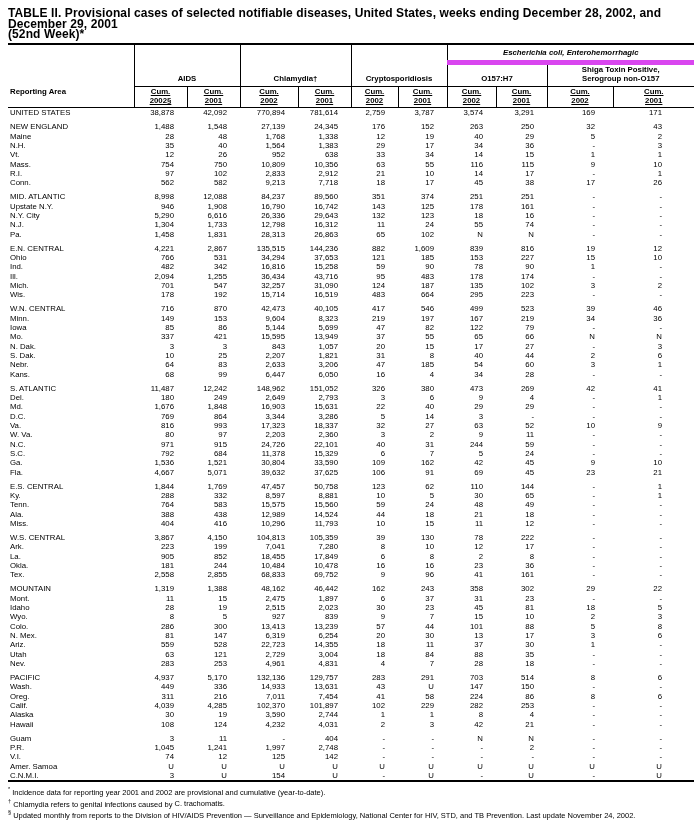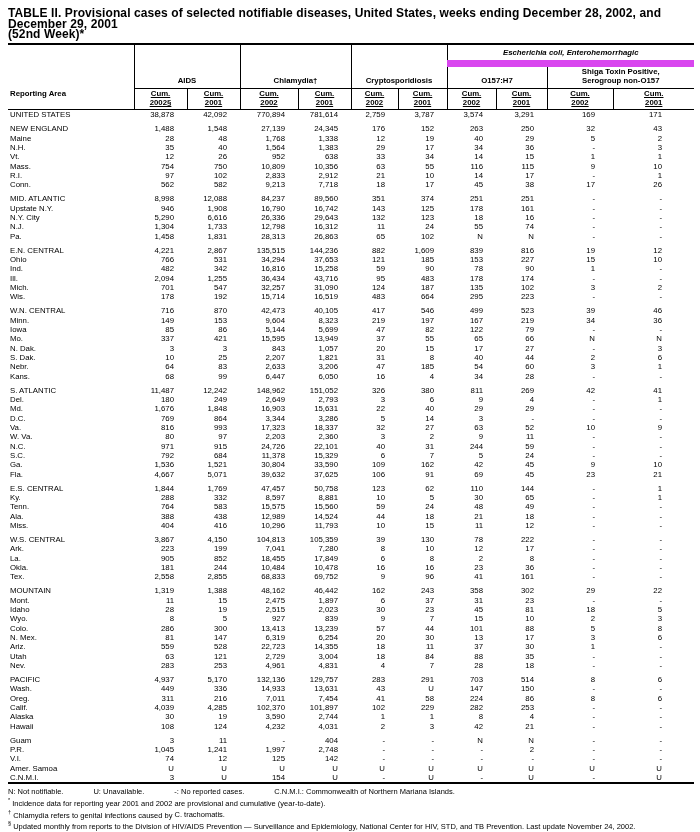--- a/index.html
+++ b/index.html
@@ -23,21 +23,21 @@
     font-weight:bold;font-size:7.8px;line-height:8.6px;
     text-align:center;vertical-align:bottom;padding:1px 1px 2px 1px;
     white-space:pre-line;
   }
   thead td.area-head{
     text-align:left;vertical-align:bottom;padding-left:2px;padding-bottom:11px;
     border-bottom:1.5px solid #000;
   }
   thead .vl{border-left:1px solid #000;}
   thead td.ecoli{
-    font-style:italic;border-bottom:7px solid #d946ef;padding-bottom:3px;
+    font-style:italic;border-bottom:5px solid #d946ef;padding-bottom:3px;
   }
   thead tr.h1 td{padding-top:4px;}
   thead tr.h2 td{border-bottom:1px solid #000;padding-bottom:3px;}
   thead tr.h3 td{border-bottom:1.5px solid #000;padding-bottom:2px;text-decoration:underline;}
   
   tbody td{
     font-size:7.8px;line-height:9.35px;padding:0;vertical-align:bottom;
     white-space:nowrap;overflow:visible;
   }
   tbody td.area{text-align:left;padding-left:2px;}
@@ -468,21 +468,21 @@
         <td class="num">-</td>
       </tr>
       <tr class="section-start">
         <td class="area">S. ATLANTIC</td>
         <td class="num">11,487</td>
         <td class="num">12,242</td>
         <td class="num">148,962</td>
         <td class="num">151,052</td>
         <td class="num">326</td>
         <td class="num">380</td>
-        <td class="num">811</td>
+        <td class="num">473</td>
         <td class="num">269</td>
         <td class="num">42</td>
         <td class="num">41</td>
       </tr>
       <tr>
         <td class="area">Del.</td>
         <td class="num">180</td>
         <td class="num">249</td>
         <td class="num">2,649</td>
         <td class="num">2,793</td>
@@ -984,17 +984,16 @@
         <td class="num">U</td>
         <td class="num">-</td>
         <td class="num">U</td>
         <td class="num">-</td>
         <td class="num">U</td>
       </tr>
     </tbody>
 </table>
 
 <div class="footnotes">
-  <div class="legend"><span>N: Not notifiable.</span><span>U: Unavailable.</span><span>-: No reported cases.</span><span>C.N.M.I.: Commonwealth of Northern Mariana Islands.</span></div>
   <div class="fn"><sup>*</sup> <span>Incidence data for reporting year 2001 and 2002 are provisional and cumulative (year-to-date).</span></div>
   <div class="fn"><sup>†</sup> <span>Chlamydia refers to genital infections caused by </span><span class="it">C. trachomatis.</span></div>
   <div class="fn justify"><sup>§</sup> <span>Updated monthly from reports to the Division of HIV/AIDS Prevention — Surveillance and Epidemiology, National Center for HIV, STD, and TB Prevention. Last update November 24, 2002.</span></div>
 </div>
 
 </body></html>

